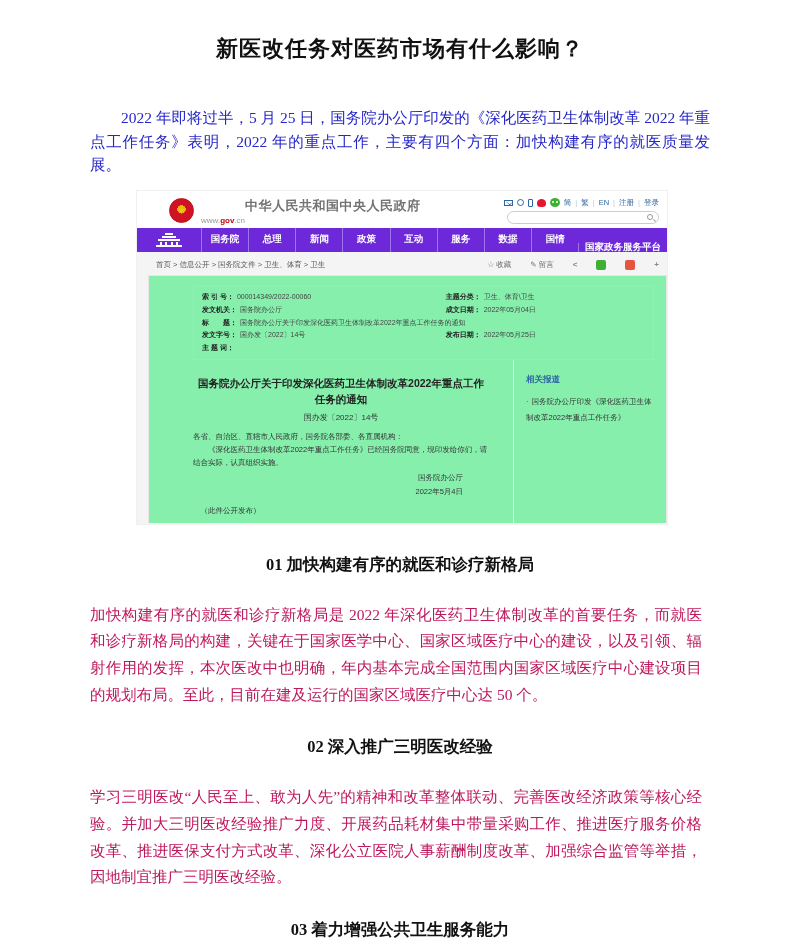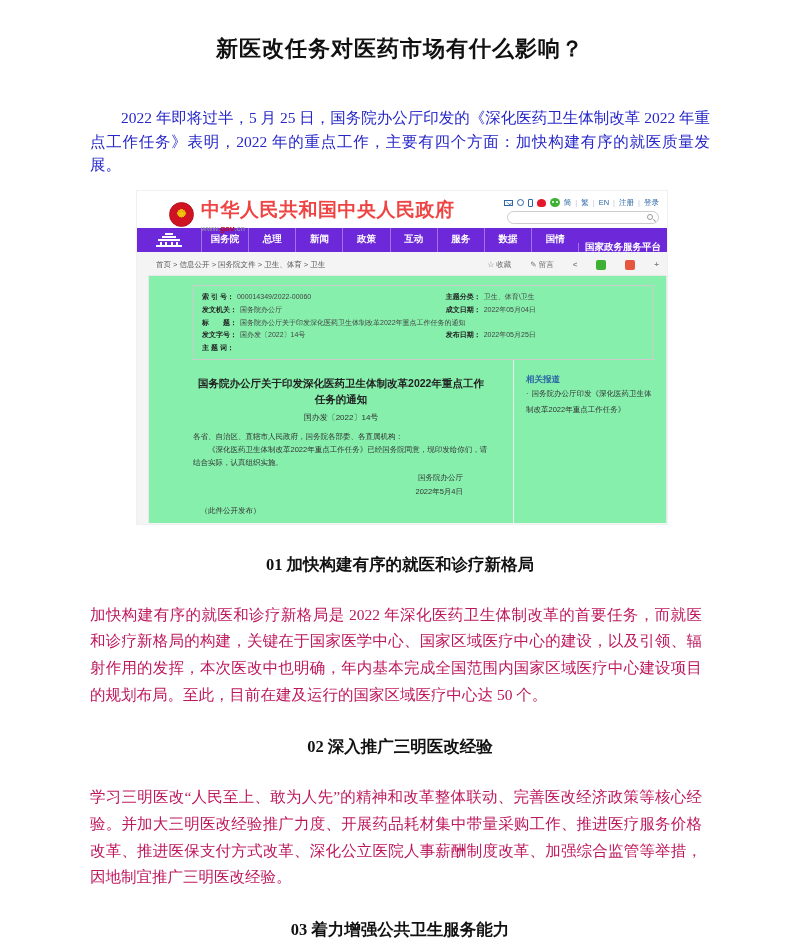--- a/index.html
+++ b/index.html
@@ -21,21 +21,21 @@
   .shot { width:530px; margin:14px 0 0 137px; background:#fff;
     font-family:"Liberation Sans","DejaVu Sans",sans-serif; box-shadow:0 0 0 1px #f0f0f0; }
 
   .gs-header { height:37px; background:#fff; position:relative; }
   .gs-brand { position:absolute; left:32px; top:6px; display:flex; align-items:center; }
   .emblem { width:25px; height:25px; border-radius:50%;
     background:radial-gradient(circle at 50% 45%, #e8b40a 0 24%, #cf1322 25% 100%);
     border:1px solid #b50f1e; display:flex; align-items:center; justify-content:center;
     color:#f5c518; font-size:9px; line-height:1; }
   .brand-text { margin-left:7px; }
-  .site-name { color:#ef4444; font-weight:bold; font-size:19px; letter-spacing:0.5px; }
+  .site-name { color:#737373; font-weight:bold; font-size:13px; letter-spacing:0.5px;margin-left:44px; }
   .site-url { font-size:8px; color:#999; margin-top:1px; }
   .site-url b { color:#c7000a; font-weight:bold; }
 
   .gs-utility { position:absolute; right:8px; top:7px; display:flex; align-items:center;
     gap:4px; font-size:7.5px; color:#2d66a5; }
   .u-ico { display:inline-block; }
   .ico-envelope { width:9px; height:6px; border:1px solid #2d66a5; position:relative; }
   .ico-envelope:after { content:""; position:absolute; left:0; top:-1px; width:7px; height:4px;
     border-right:1px solid #2d66a5; border-bottom:1px solid #2d66a5; transform:rotate(40deg) scale(.6); }
   .ico-clock { width:7px; height:7px; border:1px solid #2d66a5; border-radius:50%; }
@@ -87,21 +87,21 @@
   .doc-title { font-size:10.5px; font-weight:bold; text-align:center; line-height:1.5;
     color:#222; }
   .doc-no { font-size:8px; text-align:center; margin-top:4px; color:#333; }
   .doc-p { font-size:7.5px; line-height:1.75; color:#333; margin-top:7px; }
   .doc-p.ind { text-indent:2em; margin-top:0; }
   .doc-sign { font-size:7.5px; text-align:right; padding-right:26px; margin-top:4px; color:#333; }
   .doc-note { font-size:7.5px; margin-top:9px; text-indent:1em; color:#333; }
 
   .gs-related { flex:1; border-left:1px solid #ececec; padding:14px 10px 0 12px; }
   .rel-head { color:#2d66a5; font-size:8.5px; font-weight:bold; }
-  .rel-item { font-size:7.5px; line-height:2.1; color:#333; cursor:pointer; }
+  .rel-item { margin-top:8px; font-size:7.5px; line-height:2.1; color:#333; cursor:pointer; }
   .rel-item:before { content:"·"; margin-right:3px; color:#555; }
 </style>
 </head>
 <body>
 
 <h1 class="article-title">新医改任务对医药市场有什么影响？</h1>
 
 <p class="intro">2022 年即将过半，5 月 25 日，国务院办公厅印发的《深化医药卫生体制改革 2022 年重点工作任务》表明，2022 年的重点工作，主要有四个方面：加快构建有序的就医质量发展。</p>
 
 <div class="shot">

